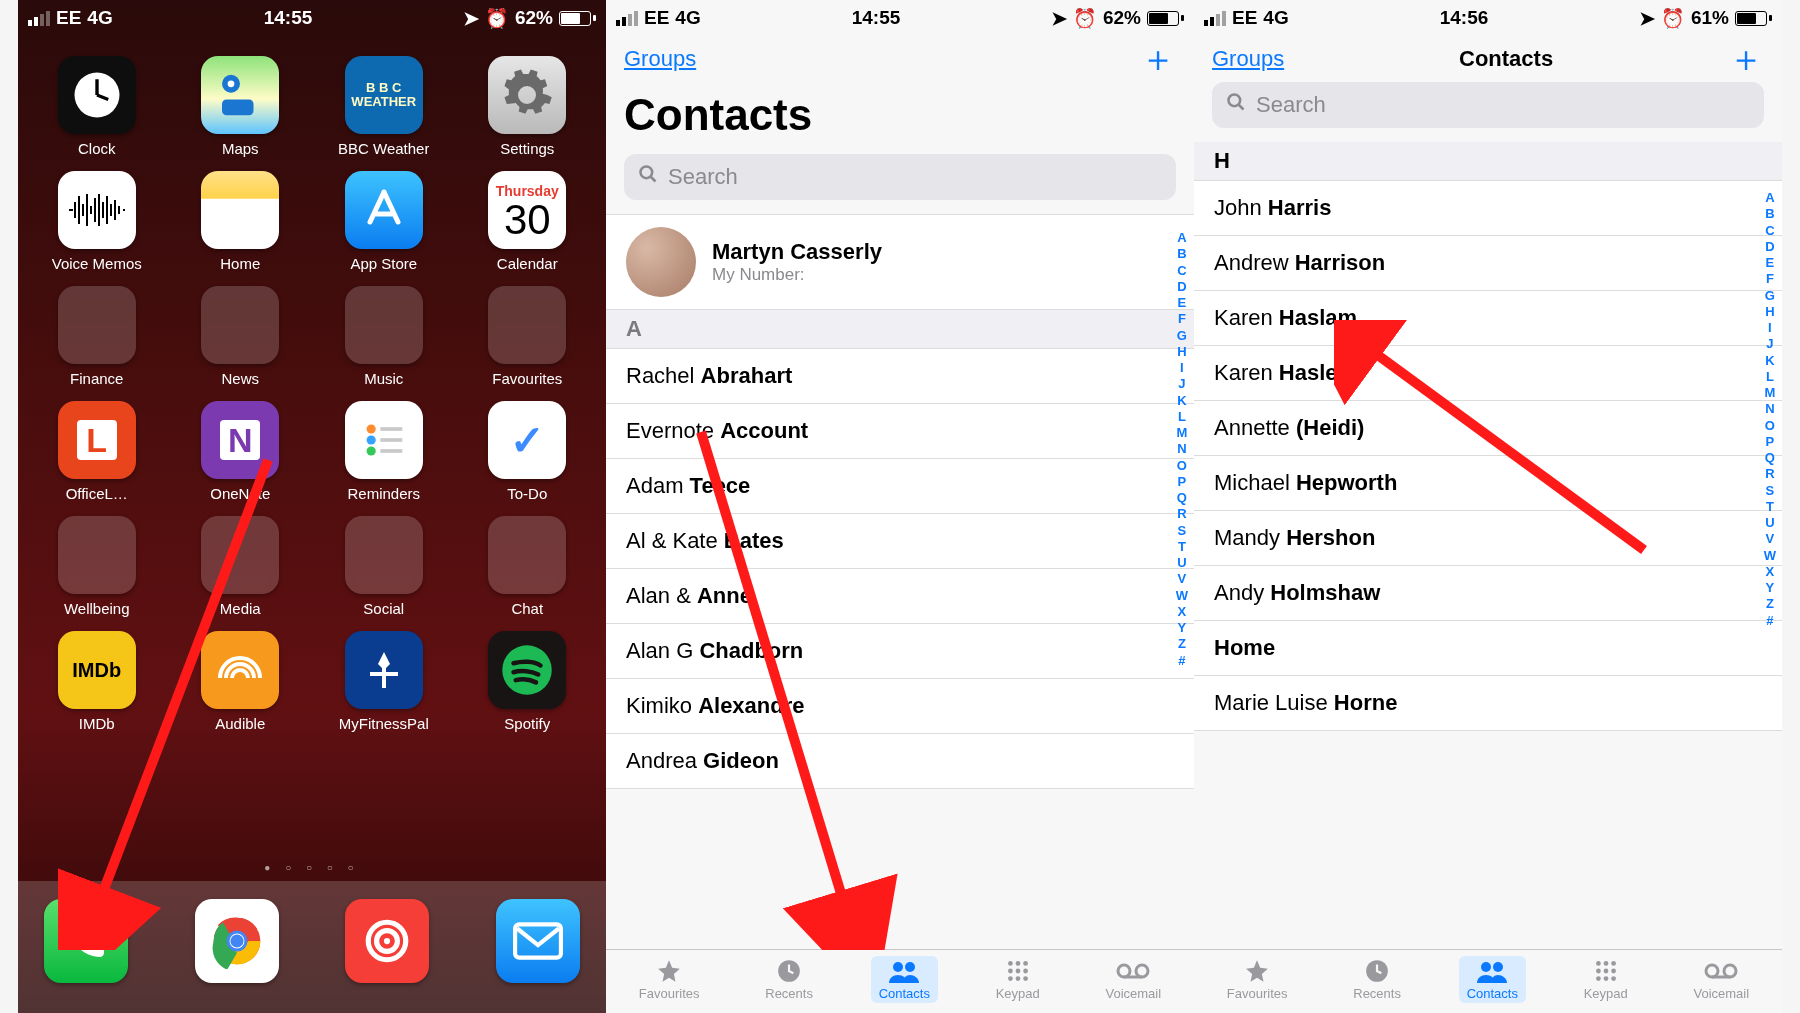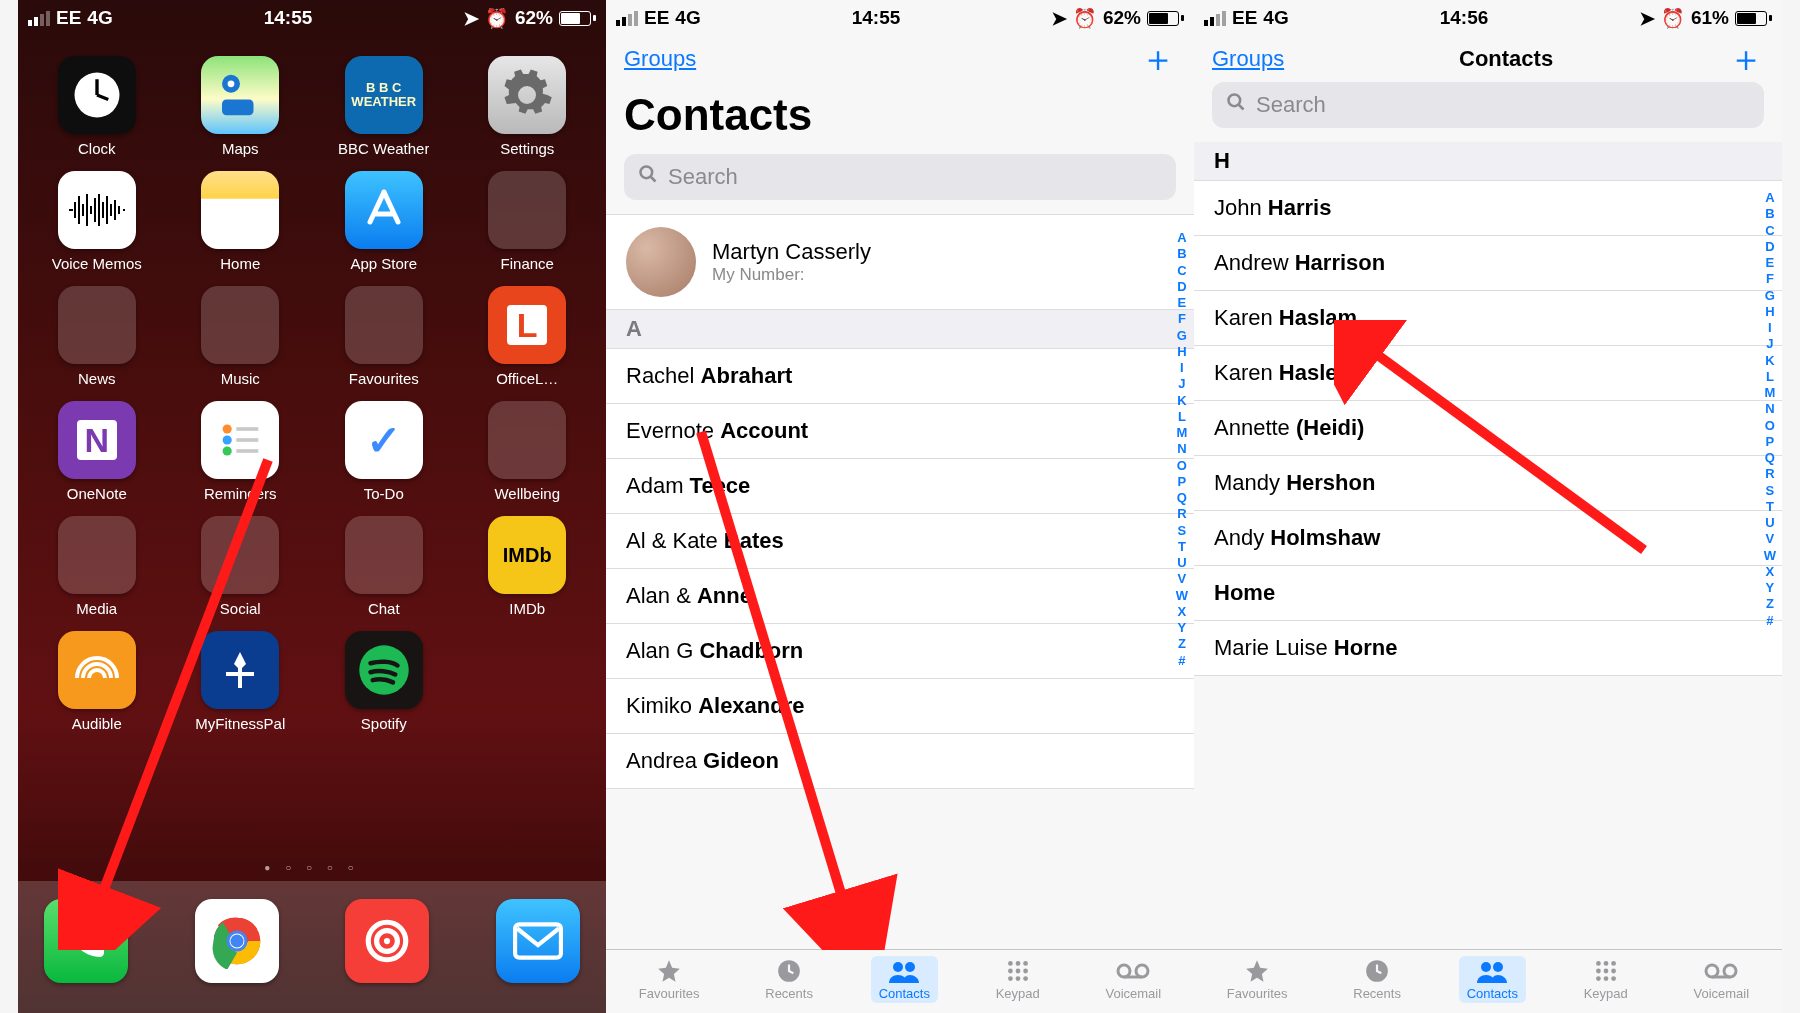--- a/index.html
+++ b/index.html
@@ -46,21 +46,21 @@
   .screen-contacts .status-bar { color: #000; }
   .nav { display: flex; align-items: center; justify-content: space-between; padding: 10px 18px; }
   .nav .link { color: #0b79ff; font-size: 22px; text-decoration: underline; font-weight: 400; }
   .nav .title { font-size: 22px; font-weight: 700; }
   .nav .plus { color: #0b79ff; font-size: 36px; font-weight: 300; line-height: 0.5; }
   .big-title { font-size: 44px; font-weight: 800; padding: 8px 18px 14px 18px; }
   .search { margin: 0 18px 14px 18px; }
   .search .field { background: #e5e5ea; border-radius: 12px; display: flex; align-items: center; padding: 10px 14px; color: #8a8a8e; font-size: 22px; gap: 10px; }
   .me-row { display: flex; align-items: center; gap: 16px; padding: 12px 20px; border-top: 1px solid #dcdcdc; border-bottom: 1px solid #dcdcdc; background: #fff; }
   .avatar { width: 70px; height: 70px; border-radius: 50%; background: radial-gradient(circle at 30% 30%, #d9b9a6, #a77b66); }
-  .me-row .name { font-size: 22px; font-weight: 400; }
+  .me-row .name { font-size: 22px; font-weight: 700; }
   .me-row .sub { font-size: 17px; color: #8a8a8e; }
   .section-h { background: #efeff4; color: #7a7a7f; font-size: 22px; font-weight: 700; padding: 6px 20px; border-bottom: 1px solid #dcdcdc; }
   .section-h.dark { color: #000; }
   .list { background: #fff; }
   .row { padding: 14px 20px; border-bottom: 1px solid #dcdcdc; font-size: 22px; }
   .row .first { font-weight: 400; }
   .row .last { font-weight: 700; }
   .index { position: absolute; right: 6px; top: 230px; color: #0b79ff; font-size: 13px; line-height: 1.25; text-align: center; font-weight: 600; }
   .index.shift { top: 190px; }
 
@@ -159,20 +159,27 @@
             <div class="icon" style="background: linear-gradient(rgb(255, 224, 137), rgb(255, 211, 74) 35%, rgb(255, 255, 255) 36%); color: rgb(185, 185, 185);"></div>
             <div class="label">Home</div>
           </div>
           <div class="app">
             <div class="icon" style="background: linear-gradient(rgb(62, 195, 255), rgb(10, 125, 240)); color: rgb(255, 255, 255);">
               <svg width="48" height="48" viewBox="0 0 24 24" fill="none" stroke="#fff" stroke-width="2.5" stroke-linecap="round">
                 <path d="M12 3L5 18M12 3l7 15M7 14h10"></path>
               </svg>
             </div>
             <div class="label">App Store</div>
+          </div>
+          <div class="app">
+            <div class="icon cal-icon" style="background: rgb(255, 255, 255); color: rgb(0, 0, 0);">
+              <div class="dow">Thursday</div>
+              <div class="num">30</div>
+            </div>
+            <div class="label">Calendar</div>
           </div>
           <div class="app">
             <div class="icon folder">
               <span style="background:#1d5ed0"></span>
               <span style="background:#0b9d58"></span>
               <span style="background:#ff6a3d"></span>
               <span style="background:#ff9e2c"></span>
               <span style="background:#1fb6ff"></span>
               <span style="background:#734bd1"></span>
               <span style="background:#ffcf3f"></span>
@@ -600,20 +607,21 @@
         </div>
       </div>
 
       <div class="section-h dark">H</div>
       <div class="list" id="s3-list">
           <div class="row"><span class="first">John </span><span class="last">Harris</span></div>
           <div class="row"><span class="first">Andrew </span><span class="last">Harrison</span></div>
           <div class="row"><span class="first">Karen </span><span class="last">Haslam</span></div>
           <div class="row"><span class="first">Karen </span><span class="last">Haslem</span></div>
           <div class="row"><span class="first">Annette </span><span class="last">(Heidi)</span></div>
+          <div class="row"><span class="first">Michael </span><span class="last">Hepworth</span></div>
           <div class="row"><span class="first">Mandy </span><span class="last">Hershon</span></div>
           <div class="row"><span class="first">Andy </span><span class="last">Holmshaw</span></div>
           <div class="row"><span class="first"></span><span class="last">Home</span></div>
           <div class="row"><span class="first">Marie Luise </span><span class="last">Horne</span></div>
         </div>
 
       <div class="index shift" id="s3-index">
           <div>A</div>
           <div>B</div>
           <div>C</div>

